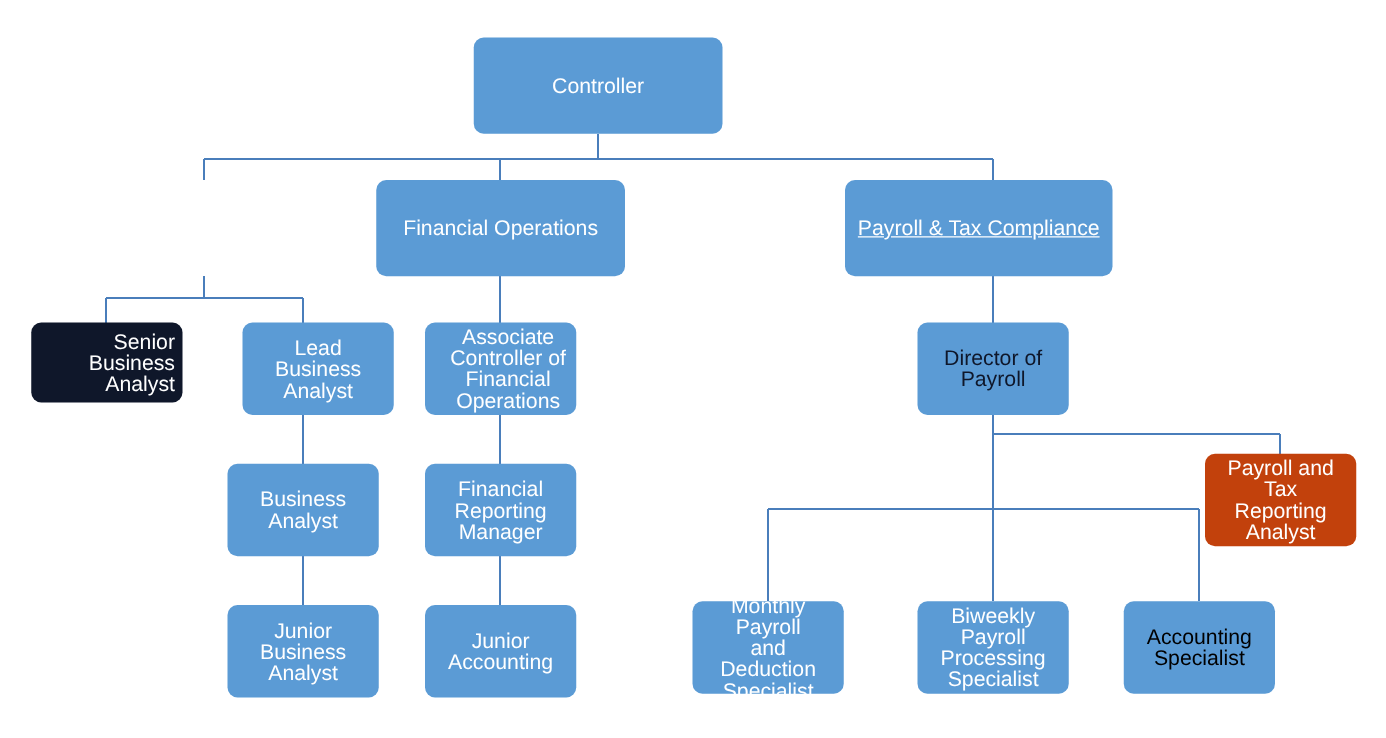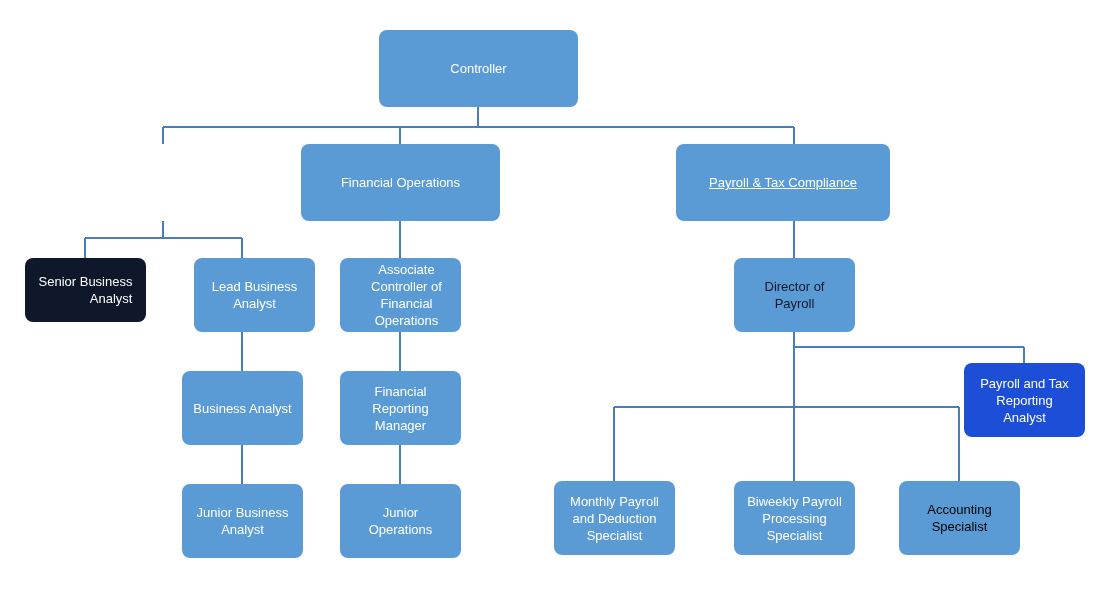--- a/index.html
+++ b/index.html
@@ -34,21 +34,21 @@
   .org-node {
     position: absolute;
     box-sizing: border-box;
     background: #5b9bd5;
     border-radius: 8px;
     display: flex;
     align-items: center;
     justify-content: center;
     text-align: center;
     color: #ffffff;
-    font-size: 13px;
+    font-size: 17px;
     line-height: 17px;
     padding: 2px 6px;
     font-family: "Liberation Sans", sans-serif;
   }
   .org-node .node-label {
     display: block;
     white-space: pre-line;
   }
 </style>
 </head>
@@ -108,32 +108,32 @@
 Payroll</span>
       </div>
       <div class="org-node" style="left: 182px; top: 371px; width: 121px; height: 74px; background: rgb(91, 155, 213); color: rgb(255, 255, 255);">
         <span class="node-label">Business Analyst</span>
       </div>
       <div class="org-node" style="left: 340px; top: 371px; width: 121px; height: 74px; background: rgb(91, 155, 213); color: rgb(255, 255, 255);">
         <span class="node-label">Financial
 Reporting
 Manager</span>
       </div>
-      <div class="org-node" style="left: 964px; top: 363px; width: 121px; height: 74px; background: #1d4ed8; color: rgb(255, 255, 255); justify-content: center;">
+      <div class="org-node" style="left: 964px; top: 363px; width: 121px; height: 74px; background: #c2410c; color: rgb(255, 255, 255); justify-content: center;">
         <span class="node-label">Payroll and Tax
 Reporting
 Analyst</span>
       </div>
       <div class="org-node" style="left: 182px; top: 484px; width: 121px; height: 74px; background: rgb(91, 155, 213); color: rgb(255, 255, 255);">
         <span class="node-label">Junior Business
 Analyst</span>
       </div>
       <div class="org-node" style="left: 340px; top: 484px; width: 121px; height: 74px; background: rgb(91, 155, 213); color: rgb(255, 255, 255);">
         <span class="node-label">Junior
-Operations</span>
+Accounting</span>
       </div>
       <div class="org-node" style="left: 554px; top: 481px; width: 121px; height: 74px; background: rgb(91, 155, 213); color: rgb(255, 255, 255);">
         <span class="node-label">Monthly Payroll
 and Deduction
 Specialist</span>
       </div>
       <div class="org-node" style="left: 734px; top: 481px; width: 121px; height: 74px; background: rgb(91, 155, 213); color: rgb(255, 255, 255);">
         <span class="node-label">Biweekly Payroll
 Processing
 Specialist</span>

